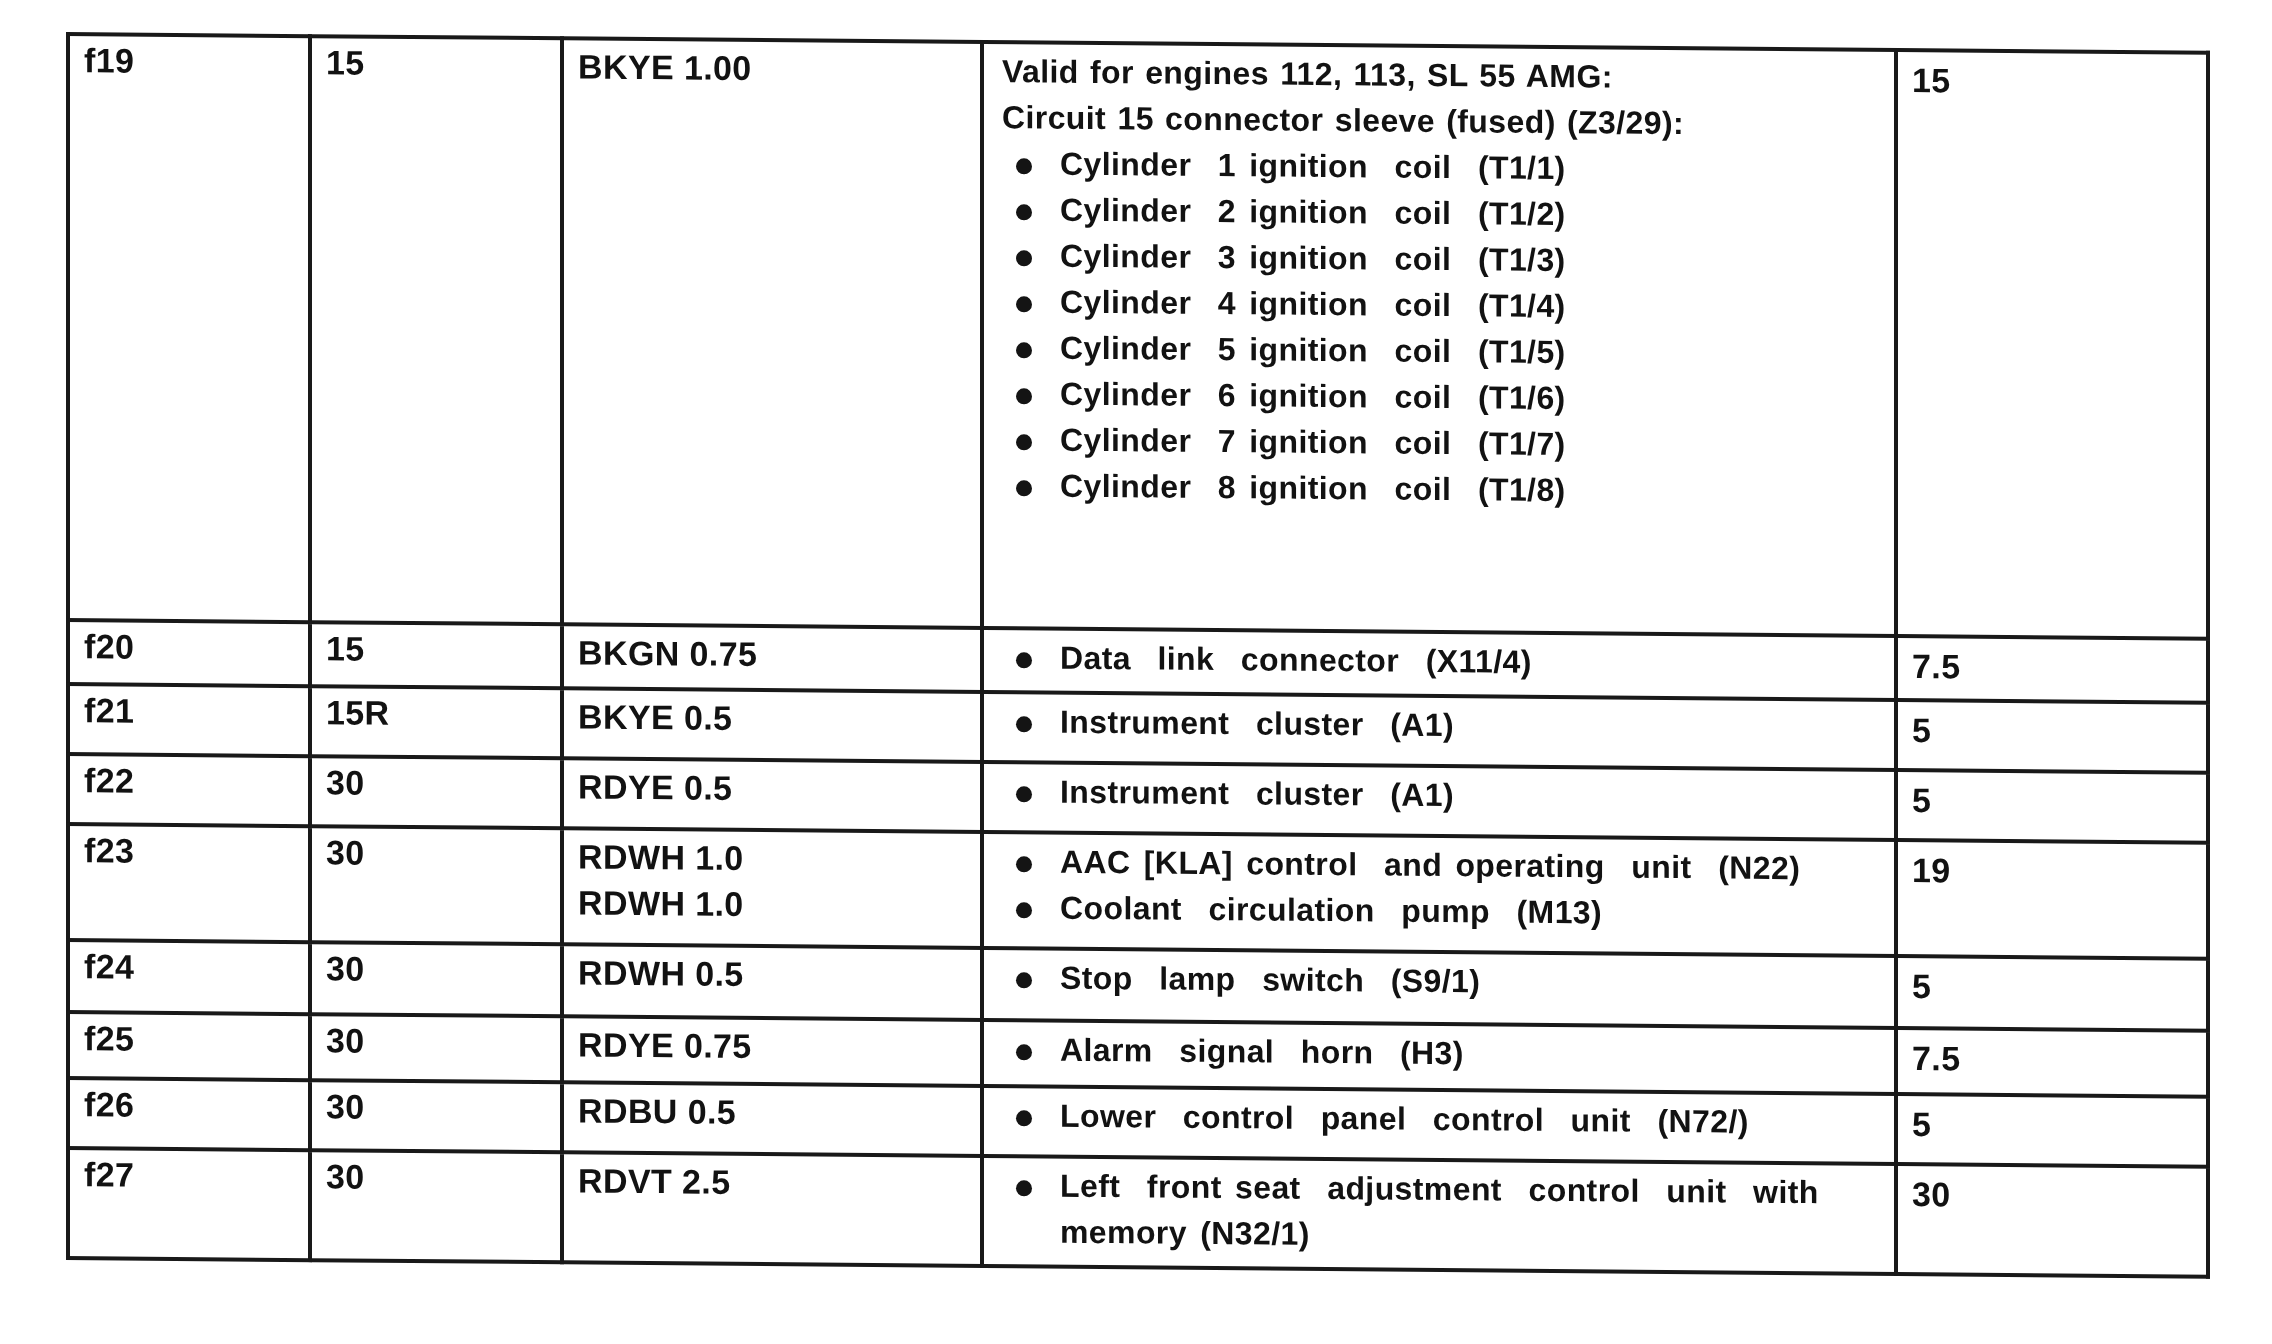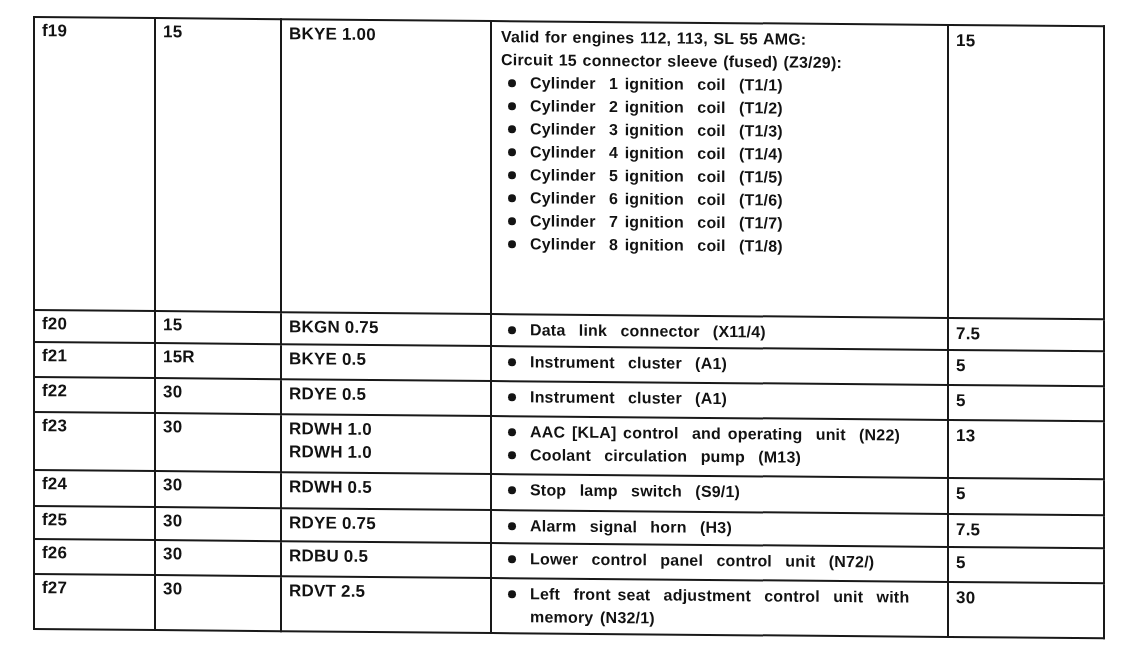--- a/index.html
+++ b/index.html
@@ -188,21 +188,21 @@
           <td class="desc">
             <div class="item">
                 <span class="dot"></span>
                 <span class="itxt">AAC [KLA] control  and operating  unit  (N22)</span>
               </div>
             <div class="item">
                 <span class="dot"></span>
                 <span class="itxt">Coolant  circulation  pump  (M13)</span>
               </div>
           </td>
-          <td class="amp"><span>13</span></td>
+          <td class="amp"><span>19</span></td>
         </tr>
 
         <tr class="rh-f24">
           <td><span>f24</span></td>
           <td><span>30</span></td>
           <td>
               <div class="wline">RDWH 0.5</div>
             </td>
           <td class="desc">
             <div class="item">

